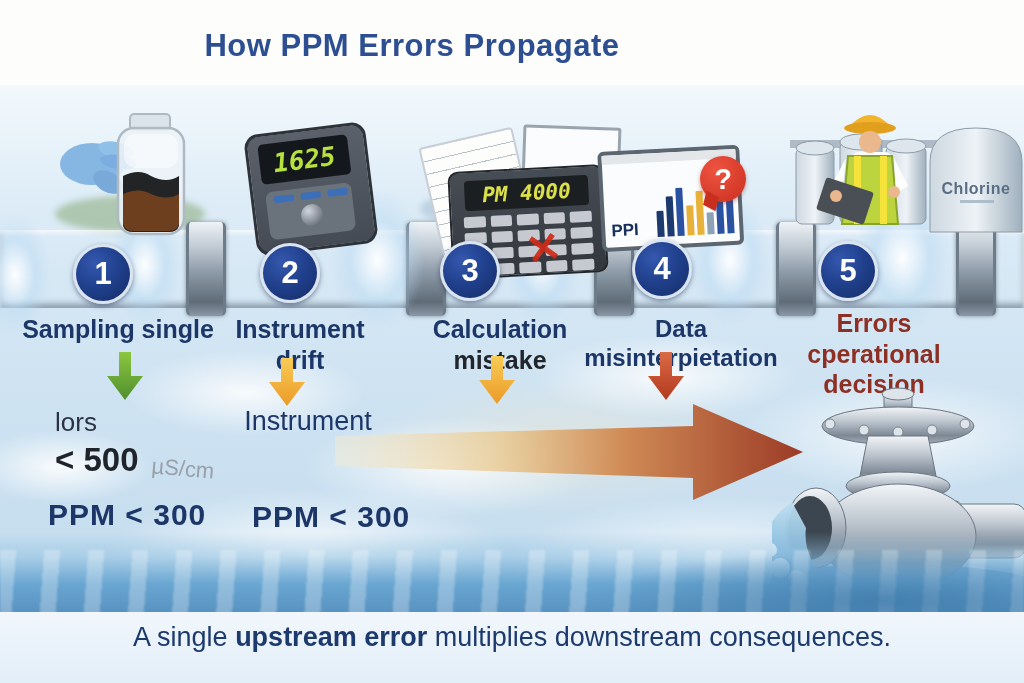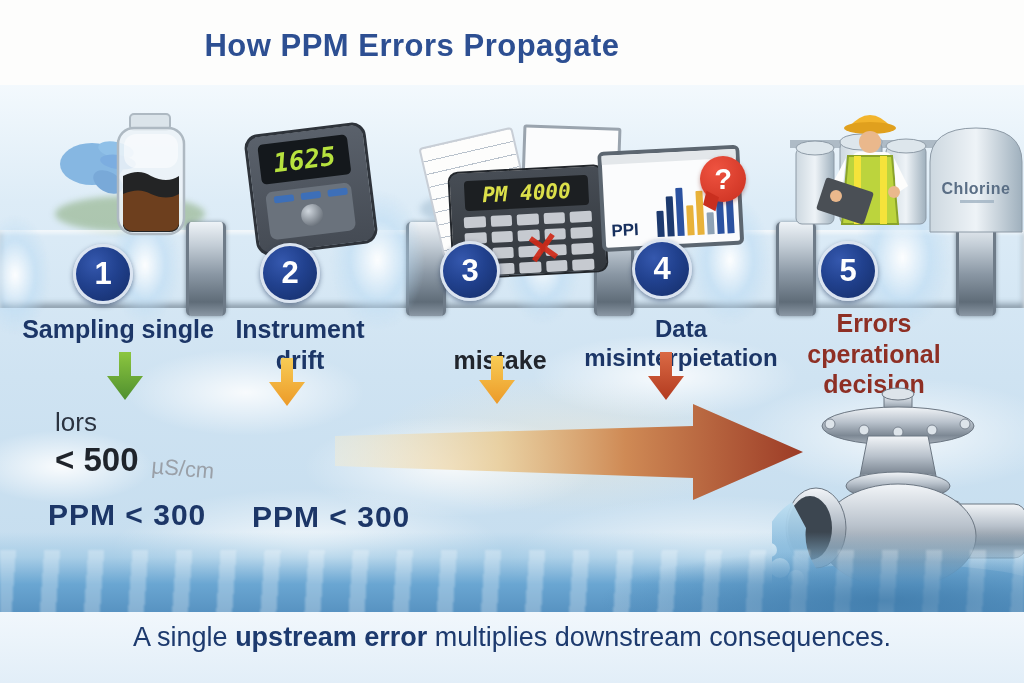--- a/index.html
+++ b/index.html
@@ -264,21 +264,21 @@
 
   <div class="abs badge" style="left:73px;top:244px">1</div>
   <div class="abs badge" style="left:260px;top:243px">2</div>
   <div class="abs badge" style="left:440px;top:241px">3</div>
   <div class="abs badge" style="left:632px;top:239px">4</div>
   <div class="abs badge" style="left:818px;top:241px">5</div>
 
   <div class="abs slabel" style="left:8px;top:314px;width:220px">Sampling single</div>
   <div class="abs slabel" style="left:215px;top:314px;width:170px">Instrument drift</div>
   <div class="abs slabel" style="left:410px;top:314px;width:180px">
-    <br>
+    <span>Calculation</span><br>
     <span class="dark">mistake</span>
   </div>
   <div class="abs slabel" style="left:571px;top:314px;width:220px;font-size:24px">Data misinterpietation</div>
   <div class="abs slabel red" style="left:799px;top:308px;width:150px">Errors cperational decision</div>
 
   <svg class="abs" style="left:103px;top:352px" width="44" height="50">
     <defs>
         <linearGradient id="ag" x1="0" y1="0" x2="0" y2="1">
       <stop offset="0" stop-color="#8cc63f"></stop>
           <stop offset="1" stop-color="#4f8f2f"></stop>
@@ -310,20 +310,21 @@
 
   <div class="abs tds">
     <div>lors</div>
     <div>
       <span class="big">&lt; 500</span>
       <span class="unit">µS/cm</span>
     </div>
   </div>
   <div class="abs ppm" style="left:48px;top:498px">PPM &lt; 300</div>
   <div class="abs drift">
+    <div>Instrument</div>
   </div>
   <div class="abs ppm" style="left:252px;top:500px">PPM &lt; 300</div>
 
   <svg class="abs" style="left:335px;top:402px" width="470" height="100">
     <defs>
         <linearGradient id="big" x1="0" y1="0" x2="1" y2="0">
       <stop offset="0" stop-color="#f5ecd0" stop-opacity=".45"></stop>
       <stop offset=".35" stop-color="#e9c98f" stop-opacity=".8"></stop>
       <stop offset=".62" stop-color="#cf8a55"></stop>
       <stop offset="1" stop-color="#9c3b26"></stop>

